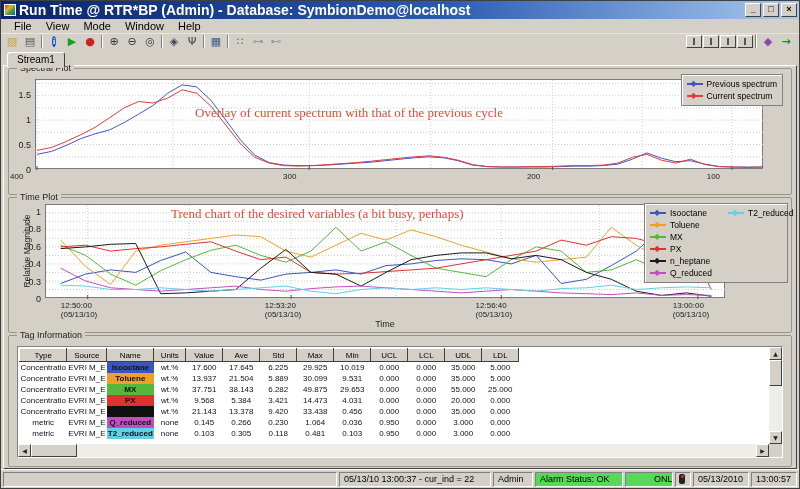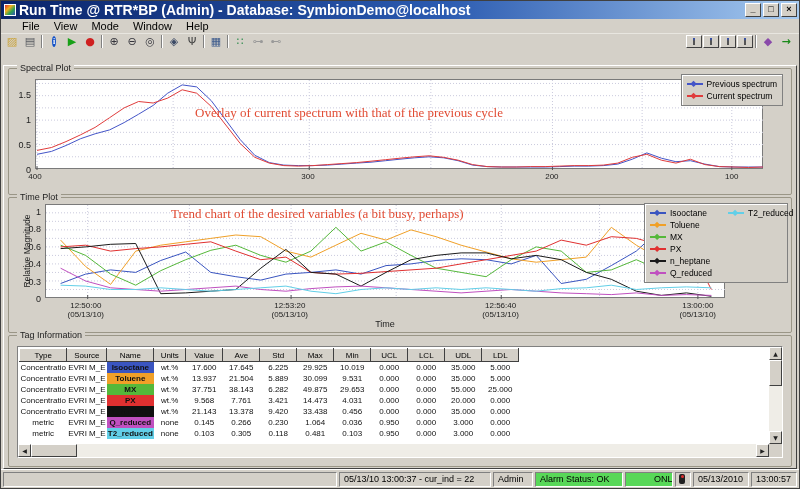--- a/index.html
+++ b/index.html
@@ -11,21 +11,21 @@
     background:linear-gradient(90deg,#0a246a 0%,#2a5ab0 55%,#a6caf0 100%);
     display:flex;align-items:center;padding:0 2px;}
   .app-icon{width:12px;height:12px;margin:0 3px 0 1px;border:1px solid #fff;
     background:linear-gradient(135deg,#e03030 0%,#f0b020 35%,#30a050 65%,#3050c0 100%);}
   .title-text{color:#fff;font-size:14px;font-weight:bold;white-space:nowrap;flex:1;line-height:18px;}
   .win-btn{width:16px;height:14px;margin-left:2px;background:#d4d0c8;border:1px solid;
     border-color:#fff #404040 #404040 #fff;font-size:9px;line-height:11px;text-align:center;
     font-weight:bold;color:#000;}
   
   .menubar{position:absolute;top:18px;left:0;right:0;height:15px;display:flex;align-items:center;
-    font-size:11px;background:#d4d0c8;border-bottom:1px solid #e8e6e0;padding-left:14px;}
+    font-size:11px;background:#d4d0c8;border-bottom:1px solid #e8e6e0;padding-left:6px;}
   .menu-item{padding:0 7px;line-height:15px;}
   .toolbar{position:absolute;top:33px;left:0;right:0;height:15px;display:flex;align-items:center;
     padding-left:2px;background:#d4d0c8;}
   .tb-btn{width:18px;height:15px;display:flex;align-items:center;justify-content:center;
     background:#d4d0c8;border:1px solid transparent;}
   .tb-glyph{font-size:11px;line-height:11px;font-family:"DejaVu Sans",sans-serif;}
   .tb-glyph.round{width:11px;height:11px;border-radius:50%;font-size:8px;line-height:11px;
     text-align:center;font-weight:bold;font-family:"Liberation Serif",serif;}
   .tb-sep{width:2px;height:13px;margin:0 2px;border-left:1px solid #808080;border-right:1px solid #fff;}
   .tb-right{margin-left:auto;display:flex;align-items:center;padding-right:4px;}
@@ -39,21 +39,21 @@
     border-radius:3px 3px 0 0;position:relative;z-index:2;}
   
   .content{position:absolute;top:64px;left:2px;right:2px;bottom:19px;background:#d4d0c8;
     border:1px solid;border-color:#fff #404040 #404040 #fff;}
   .groupbox{position:absolute;border:1px solid #9a9687;border-radius:2px;}
   .group-label{position:absolute;top:-6px;left:8px;background:#d4d0c8;padding:0 3px;font-size:9px;color:#222;}
   .chart-area{position:absolute;background:#fff;border:1px solid #7a7a7a;}
   .chart-area svg{position:absolute;left:0;top:0;}
   .ytick,.xtick{position:absolute;font-size:9px;color:#222;}
   .ytick{text-align:right;width:20px;}
-  .xtick{text-align:center;width:50px;line-height:9px;font-size:8px;}
+  .xtick{text-align:left;width:50px;line-height:9px;font-size:8px;}
   .axis-label{position:absolute;font-size:9px;color:#222;text-align:center;}
   .ylabel-rot{position:absolute;font-size:8.5px;color:#222;text-align:center;transform:rotate(-90deg);}
   .legend{position:absolute;background:#d4d0c8;border:1px solid #808080;box-shadow:1px 1px 0 #fff inset;
     padding:3px 5px;z-index:5;}
   .lg-row{display:flex;align-items:center;height:12px;}
   .lg-marker{position:relative;width:16px;height:8px;margin-right:4px;flex:none;}
   .lg-line{position:absolute;left:0;right:0;top:3px;height:2px;}
   .lg-diamond{position:absolute;left:4px;top:-1px;font-size:8px;line-height:10px;font-family:"DejaVu Sans",sans-serif;}
   .lg-label{font-size:8.5px;white-space:nowrap;}
   .annotation{position:absolute;font-family:"Liberation Serif",serif;font-size:13px;color:#e14b33;
@@ -168,20 +168,23 @@
         <span class="tb-sep"></span>
         <button class="tb-btn">
           <span class="tb-glyph" style="color: rgb(138, 74, 170); font-weight: bold;">◆</span>
         </button>
         <button class="tb-btn">
           <span class="tb-glyph" style="color: rgb(26, 138, 26); font-weight: bold;">→</span>
         </button>
       </span>
     </div>
 
+  <div class="tabrow">
+    <div class="tab">Stream1</div>
+  </div>
 
   <div class="content">
 
     <div class="groupbox" id="spectral-group" style="left:4px;top:2px;width:784px;height:127px;">
       <span class="group-label">Spectral Plot</span>
       <div class="chart-area" id="spectral-chart" style="left:26px;top:10px;width:728px;height:90px;">
         <svg id="spectral-svg" viewBox="0 0 728 90" width="728" height="90">
             <line x1="0" y1="76.77777777777777" x2="728" y2="76.77777777777777" stroke="#cacadd" stroke-width="1" stroke-dasharray="1,2"></line>
             <line x1="0" y1="64.55555555555556" x2="728" y2="64.55555555555556" stroke="#cacadd" stroke-width="1" stroke-dasharray="1,2"></line>
             <line x1="0" y1="52.333333333333336" x2="728" y2="52.333333333333336" stroke="#cacadd" stroke-width="1" stroke-dasharray="1,2"></line>
@@ -405,21 +408,21 @@
                 <td>0.000</td>
                 <td>55.000</td>
                 <td>25.000</td>
               </tr>
               <tr>
                 <td>Concentratio</td>
                 <td>EVRI M_E</td>
                 <td class="name-badge" style="background: rgb(224, 48, 48);">PX</td>
                 <td>wt.%</td>
                 <td>9.568</td>
-                <td>7.761</td>
+                <td>5.384</td>
                 <td>3.421</td>
                 <td>14.473</td>
                 <td>4.031</td>
                 <td>0.000</td>
                 <td>0.000</td>
                 <td>20.000</td>
                 <td>0.000</td>
               </tr>
               <tr>
                 <td>Concentratio</td>

